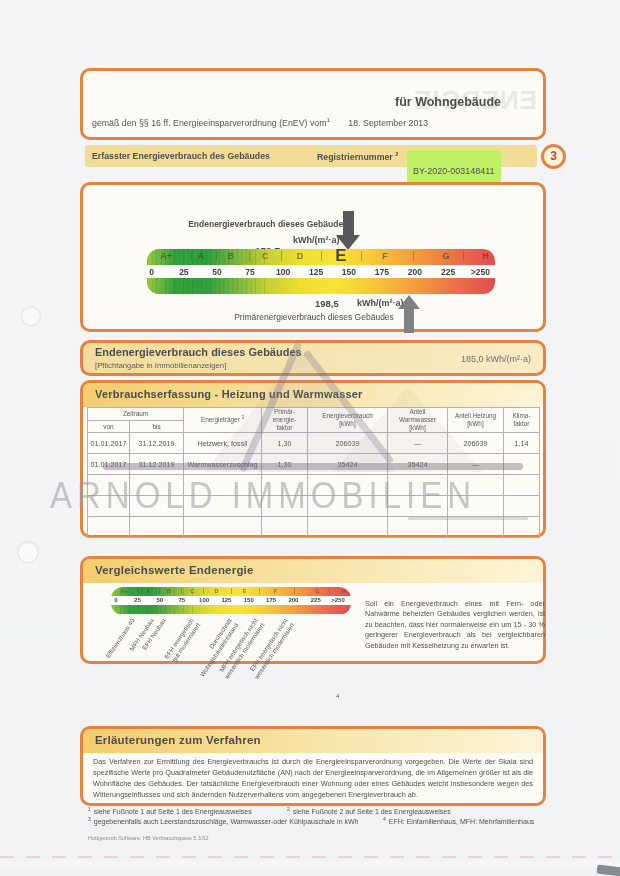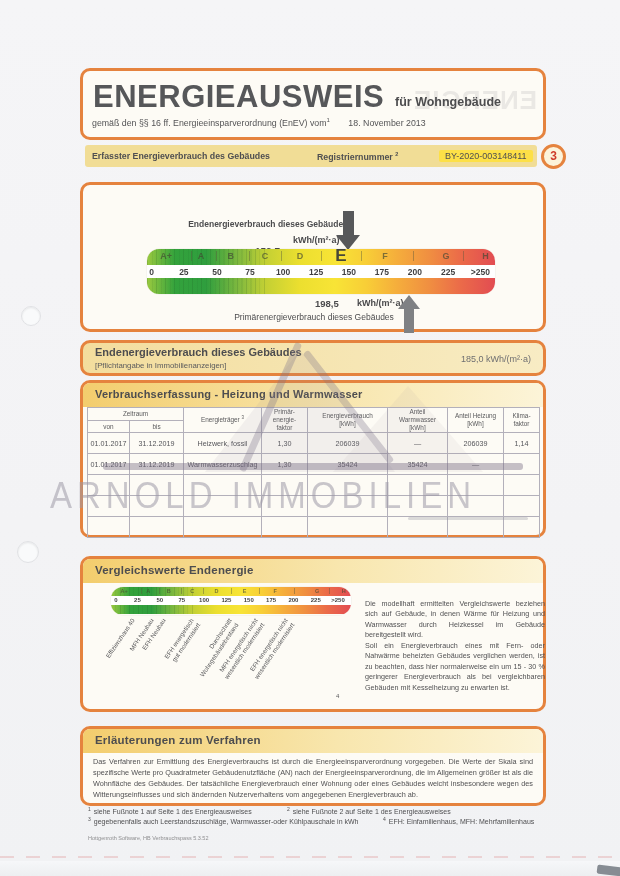--- a/index.html
+++ b/index.html
@@ -20,21 +20,21 @@
   .law-date{margin-left:16px;}
   .bleed{position:absolute;right:6px;top:14px;font-size:26px;font-weight:bold;
          color:rgba(110,112,118,.13);transform:scaleX(-1);letter-spacing:1px;}
   
   .regbar{position:absolute;left:85px;top:145px;width:452px;height:22px;background:#f1dd96;
           border-radius:3px;}
   .regbar .lbl{position:absolute;left:7px;top:6px;font-size:8.8px;font-weight:bold;color:#4f4f51;}
   .regbar .rlbl{position:absolute;left:232px;top:6px;font-size:8.8px;font-weight:bold;color:#4f4f51;}
   .regbar .rlbl sup{font-size:5.5px;}
   .regbar .rval{position:absolute;left:322px;top:5px;font-size:9px;color:#4f4f51;
-          background:#fde047;padding:1px 6px;border-radius:2px;margin-left:32px;}
+          background:#bef264;padding:16px 6px;border-radius:2px;}
   .badge{position:absolute;left:541px;top:144px;width:25px;height:25px;border:3px solid #e5833e;
          border-radius:50%;background:#fcf3da;box-sizing:border-box;text-align:center;
          line-height:19px;font-size:12px;font-weight:bold;color:#cf3b28;}
   
   .scale{position:absolute;border-radius:12px;overflow:hidden;box-shadow:0 0 0 .5px rgba(0,0,0,.06);}
   .scale .band{position:relative;width:100%;}
   .grad{background:linear-gradient(90deg,#9ac93f 0%,#33a23c 8%,#2f9e3e 17%,#7db83f 26%,
         #c3d034 34%,#ecdf2f 44%,#f8e436 54%,#f8ce37 63%,#f5ad3c 72%,#f08f41 81%,
         #eb6b49 90%,#e24c52 100%);}
   .band.stripes::after{content:"";position:absolute;left:0;top:0;bottom:0;width:34%;
@@ -109,25 +109,24 @@
 </head>
 <body>
 
 <div class="stage">
 
   <div class="punch" style="left:21px;top:306px;width:18px;height:18px;"></div>
   <div class="punch" style="left:17px;top:541px;width:20px;height:20px;"></div>
 
   <div class="box" style="top:68px;height:72px;">
     <div class="bleed">ENERGIE</div>
-    <div class="hdr-title">ENERGIEAUSWEIS</div>
     <div class="hdr-sub">für Wohngebäude</div>
     <div class="hdr-law">
       <span>gemäß den §§ 16 ff. Energieeinsparverordnung (EnEV) vom</span><sup>1</sup>
-      <span class="law-date">18. November 2013</span>
+      <span class="law-date">18. September 2013</span>
     </div>
   </div>
 
   <div class="regbar">
     <span class="lbl">Erfasster Energieverbrauch des Gebäudes</span>
     <span class="rlbl"><span>Registriernummer</span>&nbsp;<sup>2</sup></span>
     <span class="rval">BY-2020-003148411</span>
   </div>
   <div class="badge">3</div>
 
@@ -277,21 +276,21 @@
             <td></td>
             <td></td>
             <td></td>
             <td></td>
             <td></td>
           </tr>
         </tbody>
     </table>
   </div>
 
-  <div class="box" style="top:556px;height:156px;">
+  <div class="box" style="top:556px;height:108px;">
     <div class="sec-head">Vergleichswerte Endenergie</div>
 
     <div class="scale sc-cmp" style="left:28px;top:28px;width:240px;height:28px;">
       <div class="band grad stripes">
           <i class="sep" style="left: 12.6%;"></i>
           <i class="sep" style="left: 19.8%;"></i>
           <i class="sep" style="left: 29.3%;"></i>
           <i class="sep" style="left: 38.5%;"></i>
           <i class="sep" style="left: 50%;"></i>
           <i class="sep" style="left: 61.5%;"></i>
@@ -332,21 +331,20 @@
         <div class="rot" style="left: 6px;">Durchschnitt
 Wohngebäudebestand</div>
         <div class="rot" style="left: 32px;">MFH energetisch nicht
 wesentlich modernisiert</div>
         <div class="rot" style="left: 62px;">EFH energetisch nicht
 wesentlich modernisiert</div>
       </div>
     <div class="abs" style="left:253px;top:134px;font-size:6px;color:#5a5a5c;">4</div>
 
     <div class="cmp-text">
-      <p>Die modellhaft ermittelten Vergleichswerte beziehen sich auf Gebäude, in denen Wärme für Heizung und Warmwasser durch Heizkessel im Gebäude bereitgestellt wird.</p>
       <p>Soll ein Energieverbrauch eines mit Fern- oder Nahwärme beheizten Gebäudes verglichen werden, ist zu beachten, dass hier normalerweise ein um 15 - 30 % geringerer Energieverbrauch als bei vergleichbaren Gebäuden mit Kesselheizung zu erwarten ist.</p>
     </div>
   </div>
 
   <div class="box" style="top:726px;height:80px;">
     <div class="sec-head">Erläuterungen zum Verfahren</div>
     <div class="body-text">Das Verfahren zur Ermittlung des Energieverbrauchs ist durch die Energieeinsparverordnung vorgegeben. Die Werte der Skala sind spezifische Werte pro Quadratmeter Gebäudenutzfläche (AN) nach der Energieeinsparverordnung, die im Allgemeinen größer ist als die Wohnfläche des Gebäudes. Der tatsächliche Energieverbrauch einer Wohnung oder eines Gebäudes weicht insbesondere wegen des Witterungseinflusses und sich ändernden Nutzerverhaltens vom angegebenen Energieverbrauch ab.</div>
   </div>
 
   <div class="fn" style="left:88px;top:806px;">

